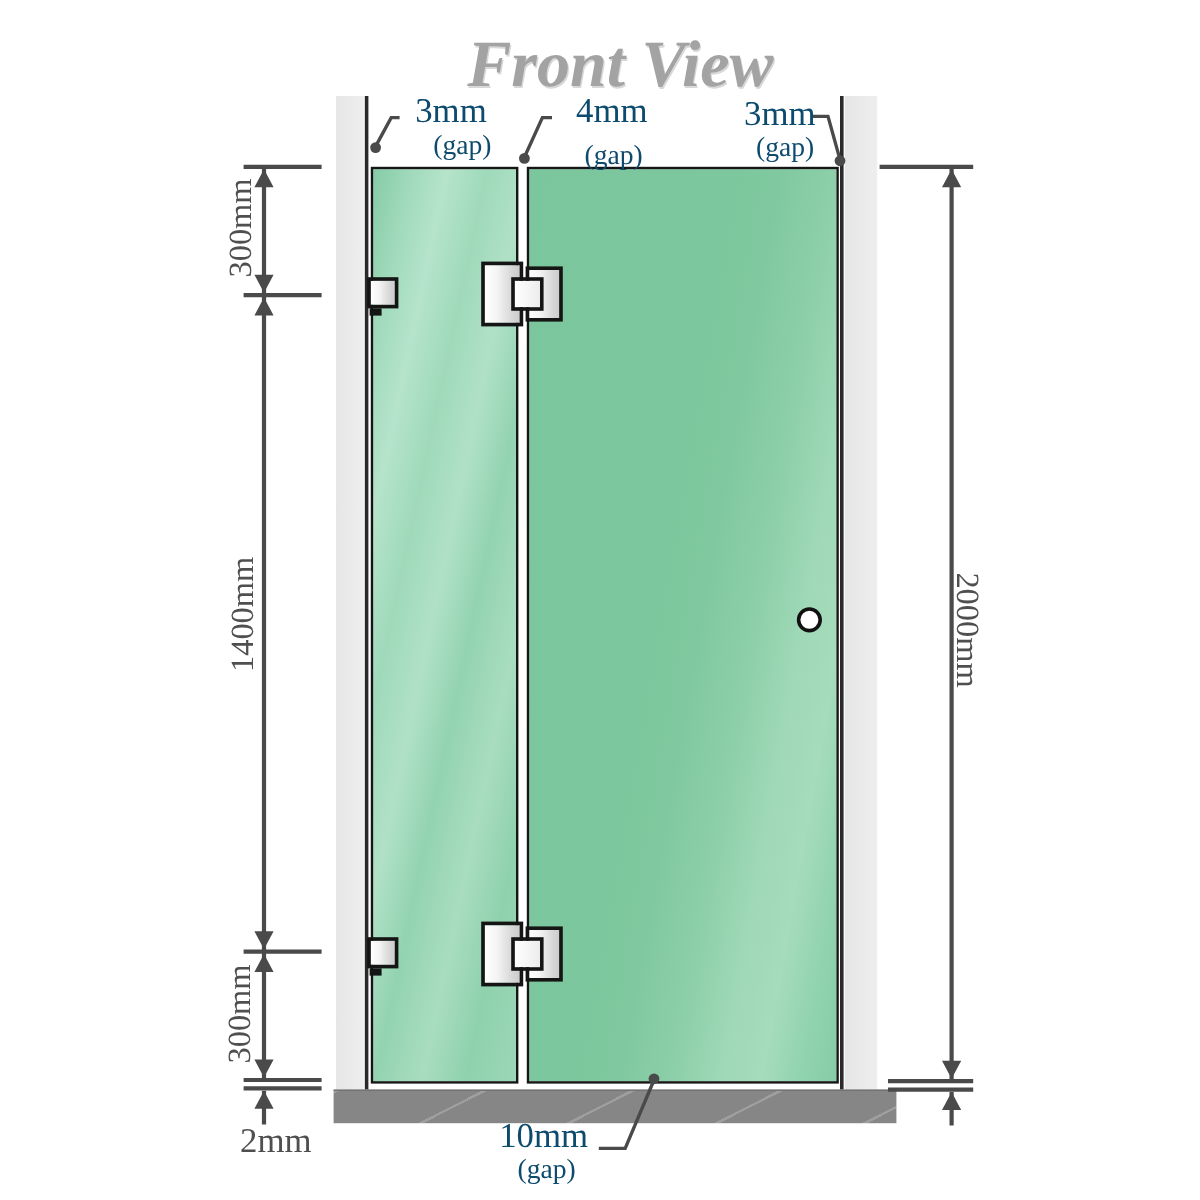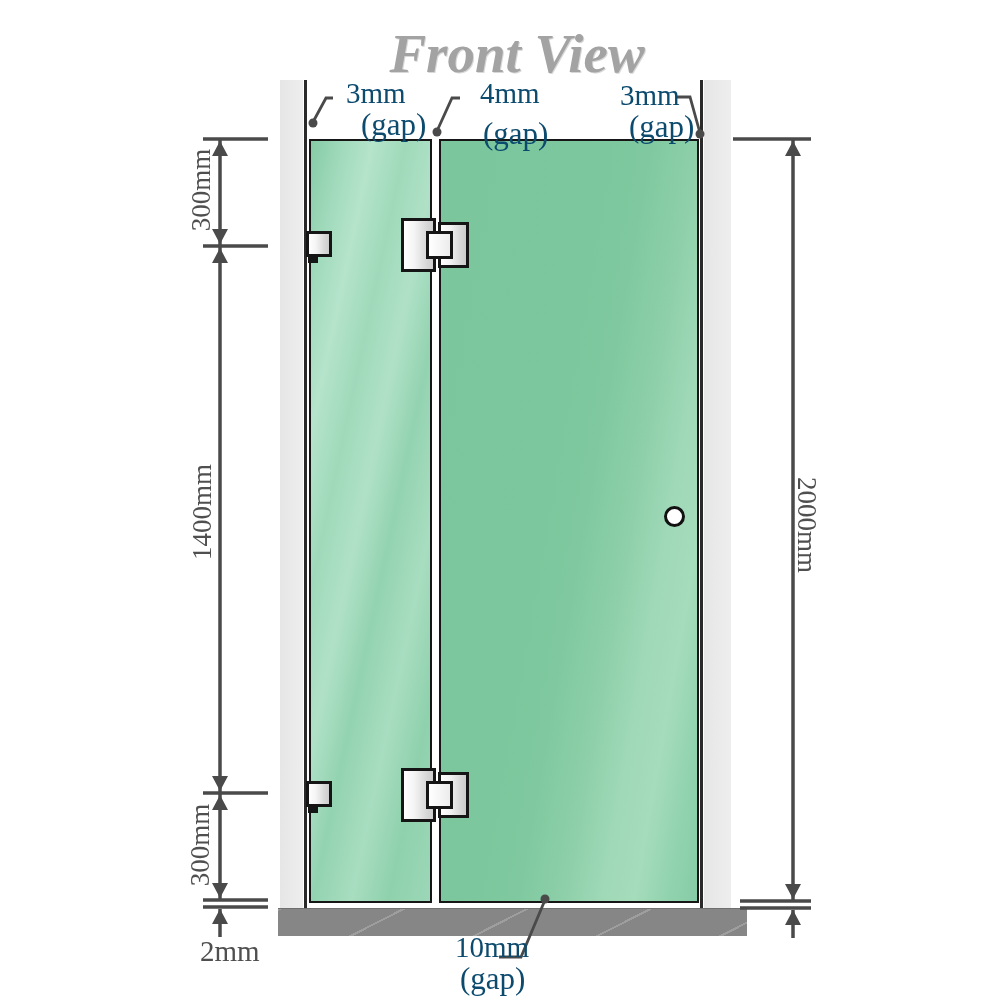--- a/index.html
+++ b/index.html
@@ -47,28 +47,28 @@
     background:linear-gradient(90deg,#ffffff,#ececec);}
   .clamp-mark{width:10px;height:6px;background:#151515;}
   
   .vlabel{
     color:#4f4f4f;font-size:27px;white-space:nowrap;
     transform:translate(-50%,-50%) rotate(-90deg);
   }
   .vlabel.cw{transform:translate(-50%,-50%) rotate(90deg);}
   .gl{color:#0c4a6e;line-height:1.02;margin-left:16px;}
   .gl .v{font-size:29px;}
-  .gl .u{font-size:31px;}
+  .gl .u{font-size:23px;text-align:center;}
   #gap-top-left{left:330px;top:79px;}
   #gap-top-left .u{margin-left:15px;}
   #gap-top-mid{left:464px;top:79px;}
   #gap-top-mid .u{margin-left:3px;margin-top:9px;}
   #gap-top-right{left:604px;top:81px;}
   #gap-top-right .u{margin-left:9px;}
-  #gap-bottom{left:439px;top:933px;}
+  #gap-bottom{left:400px;top:933px;}
   #gap-bottom .u{margin-left:5px;}
   #label-2mm{left:200px;top:935px;font-size:29px;color:#4f4f4f;}
   #watermark-frag{left:842px;top:996px;width:21px;height:4px;background:#7c1130;}
   svg{position:absolute;left:0;top:0;}
   svg line,svg polyline{stroke:#4a4a4a;fill:none;}
   svg polygon,svg circle{fill:#4a4a4a;stroke:none;}
 </style>
 </head>
 <body>
 

